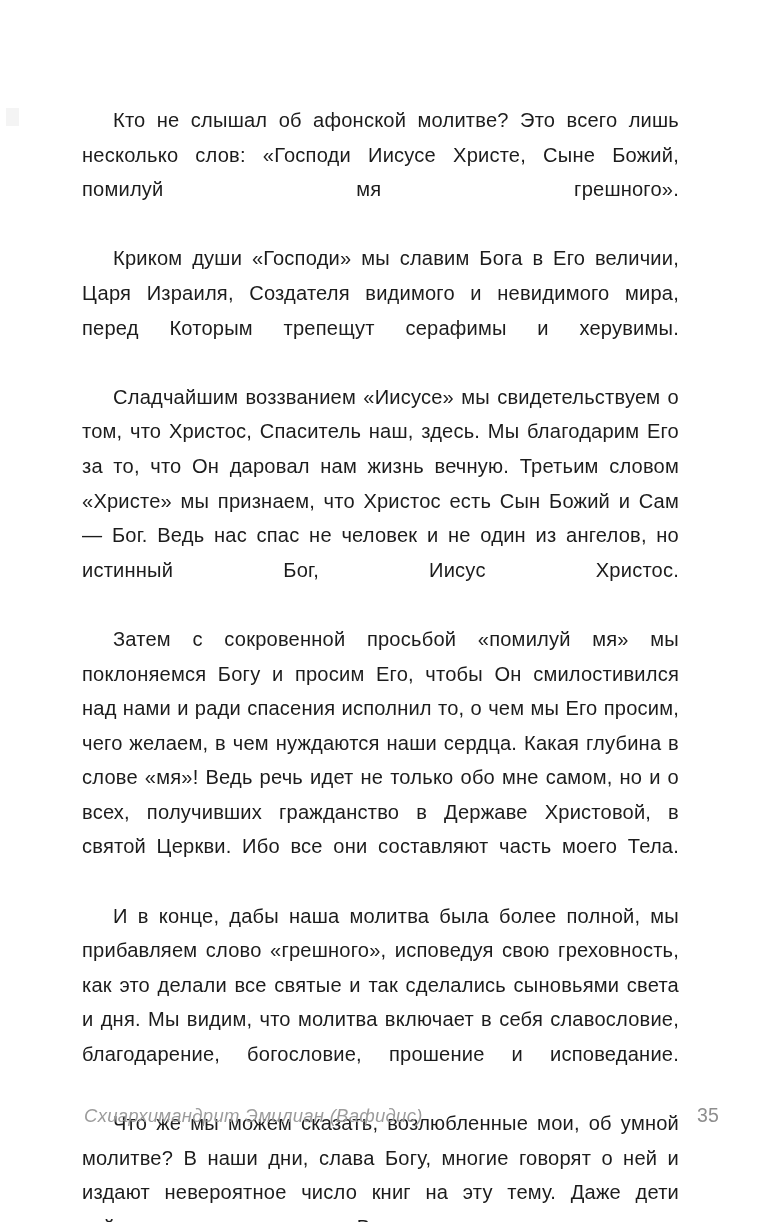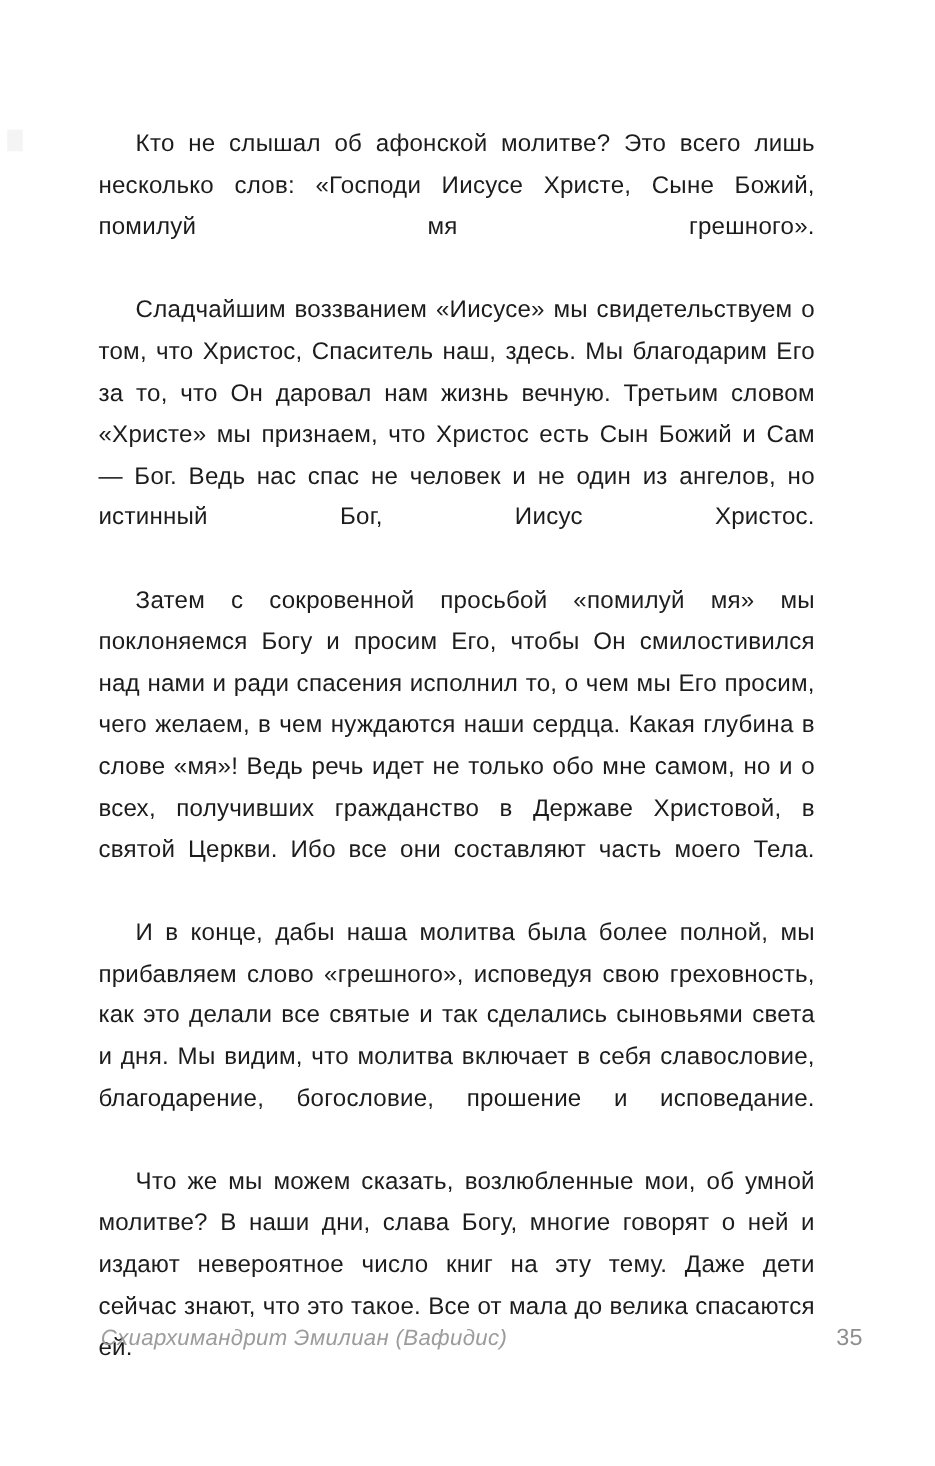--- a/index.html
+++ b/index.html
@@ -93,20 +93,21 @@
 </style>
 </head>
 <body>
 
 <div class="page">
 
   <div class="scan-artifact"></div>
 
   <div class="text-block">
     <p class="para">Кто не слышал об афонской молитве? Это всего лишь несколько слов: «Господи Иисусе Христе, Сыне Божий, помилуй мя грешного».</p>
+    <p class="para">Криком души «Господи» мы славим Бога в Его величии, Царя Израиля, Создателя видимого и невидимого мира, перед Которым трепещут серафимы и херувимы.</p>
     <p class="para">Сладчайшим воззванием «Иисусе» мы свидетельствуем о том, что Христос, Спаситель наш, здесь. Мы благодарим Его за то, что Он даровал нам жизнь вечную. Третьим словом «Христе» мы признаем, что Христос есть Сын Божий и Сам — Бог. Ведь нас спас не человек и не один из ангелов, но истинный Бог, Иисус Христос.</p>
     <p class="para">Затем с сокровенной просьбой «помилуй мя» мы поклоняемся Богу и просим Его, чтобы Он смилостивился над нами и ради спасения исполнил то, о чем мы Его просим, чего желаем, в чем нуждаются наши сердца. Какая глубина в слове «мя»! Ведь речь идет не только обо мне самом, но и о всех, получивших гражданство в Державе Христовой, в святой Церкви. Ибо все они составляют часть моего Тела.</p>
     <p class="para">И в конце, дабы наша молитва была более полной, мы прибавляем слово «грешного», исповедуя свою греховность, как это делали все святые и так сделались сыновьями света и дня. Мы видим, что молитва включает в себя славословие, благодарение, богословие, прошение и исповедание.</p>
     <p class="para">Что же мы можем сказать, возлюбленные мои, об умной молитве? В наши дни, слава Богу, многие говорят о ней и издают невероятное число книг на эту тему. Даже дети сейчас знают, что это такое. Все от мала до велика спасаются ей.</p>
   </div>
 
   <div class="footer">
     <span class="footer-title">Схиархимандрит Эмилиан (Вафидис)</span>
     <span class="footer-page-number">35</span>
   </div>

